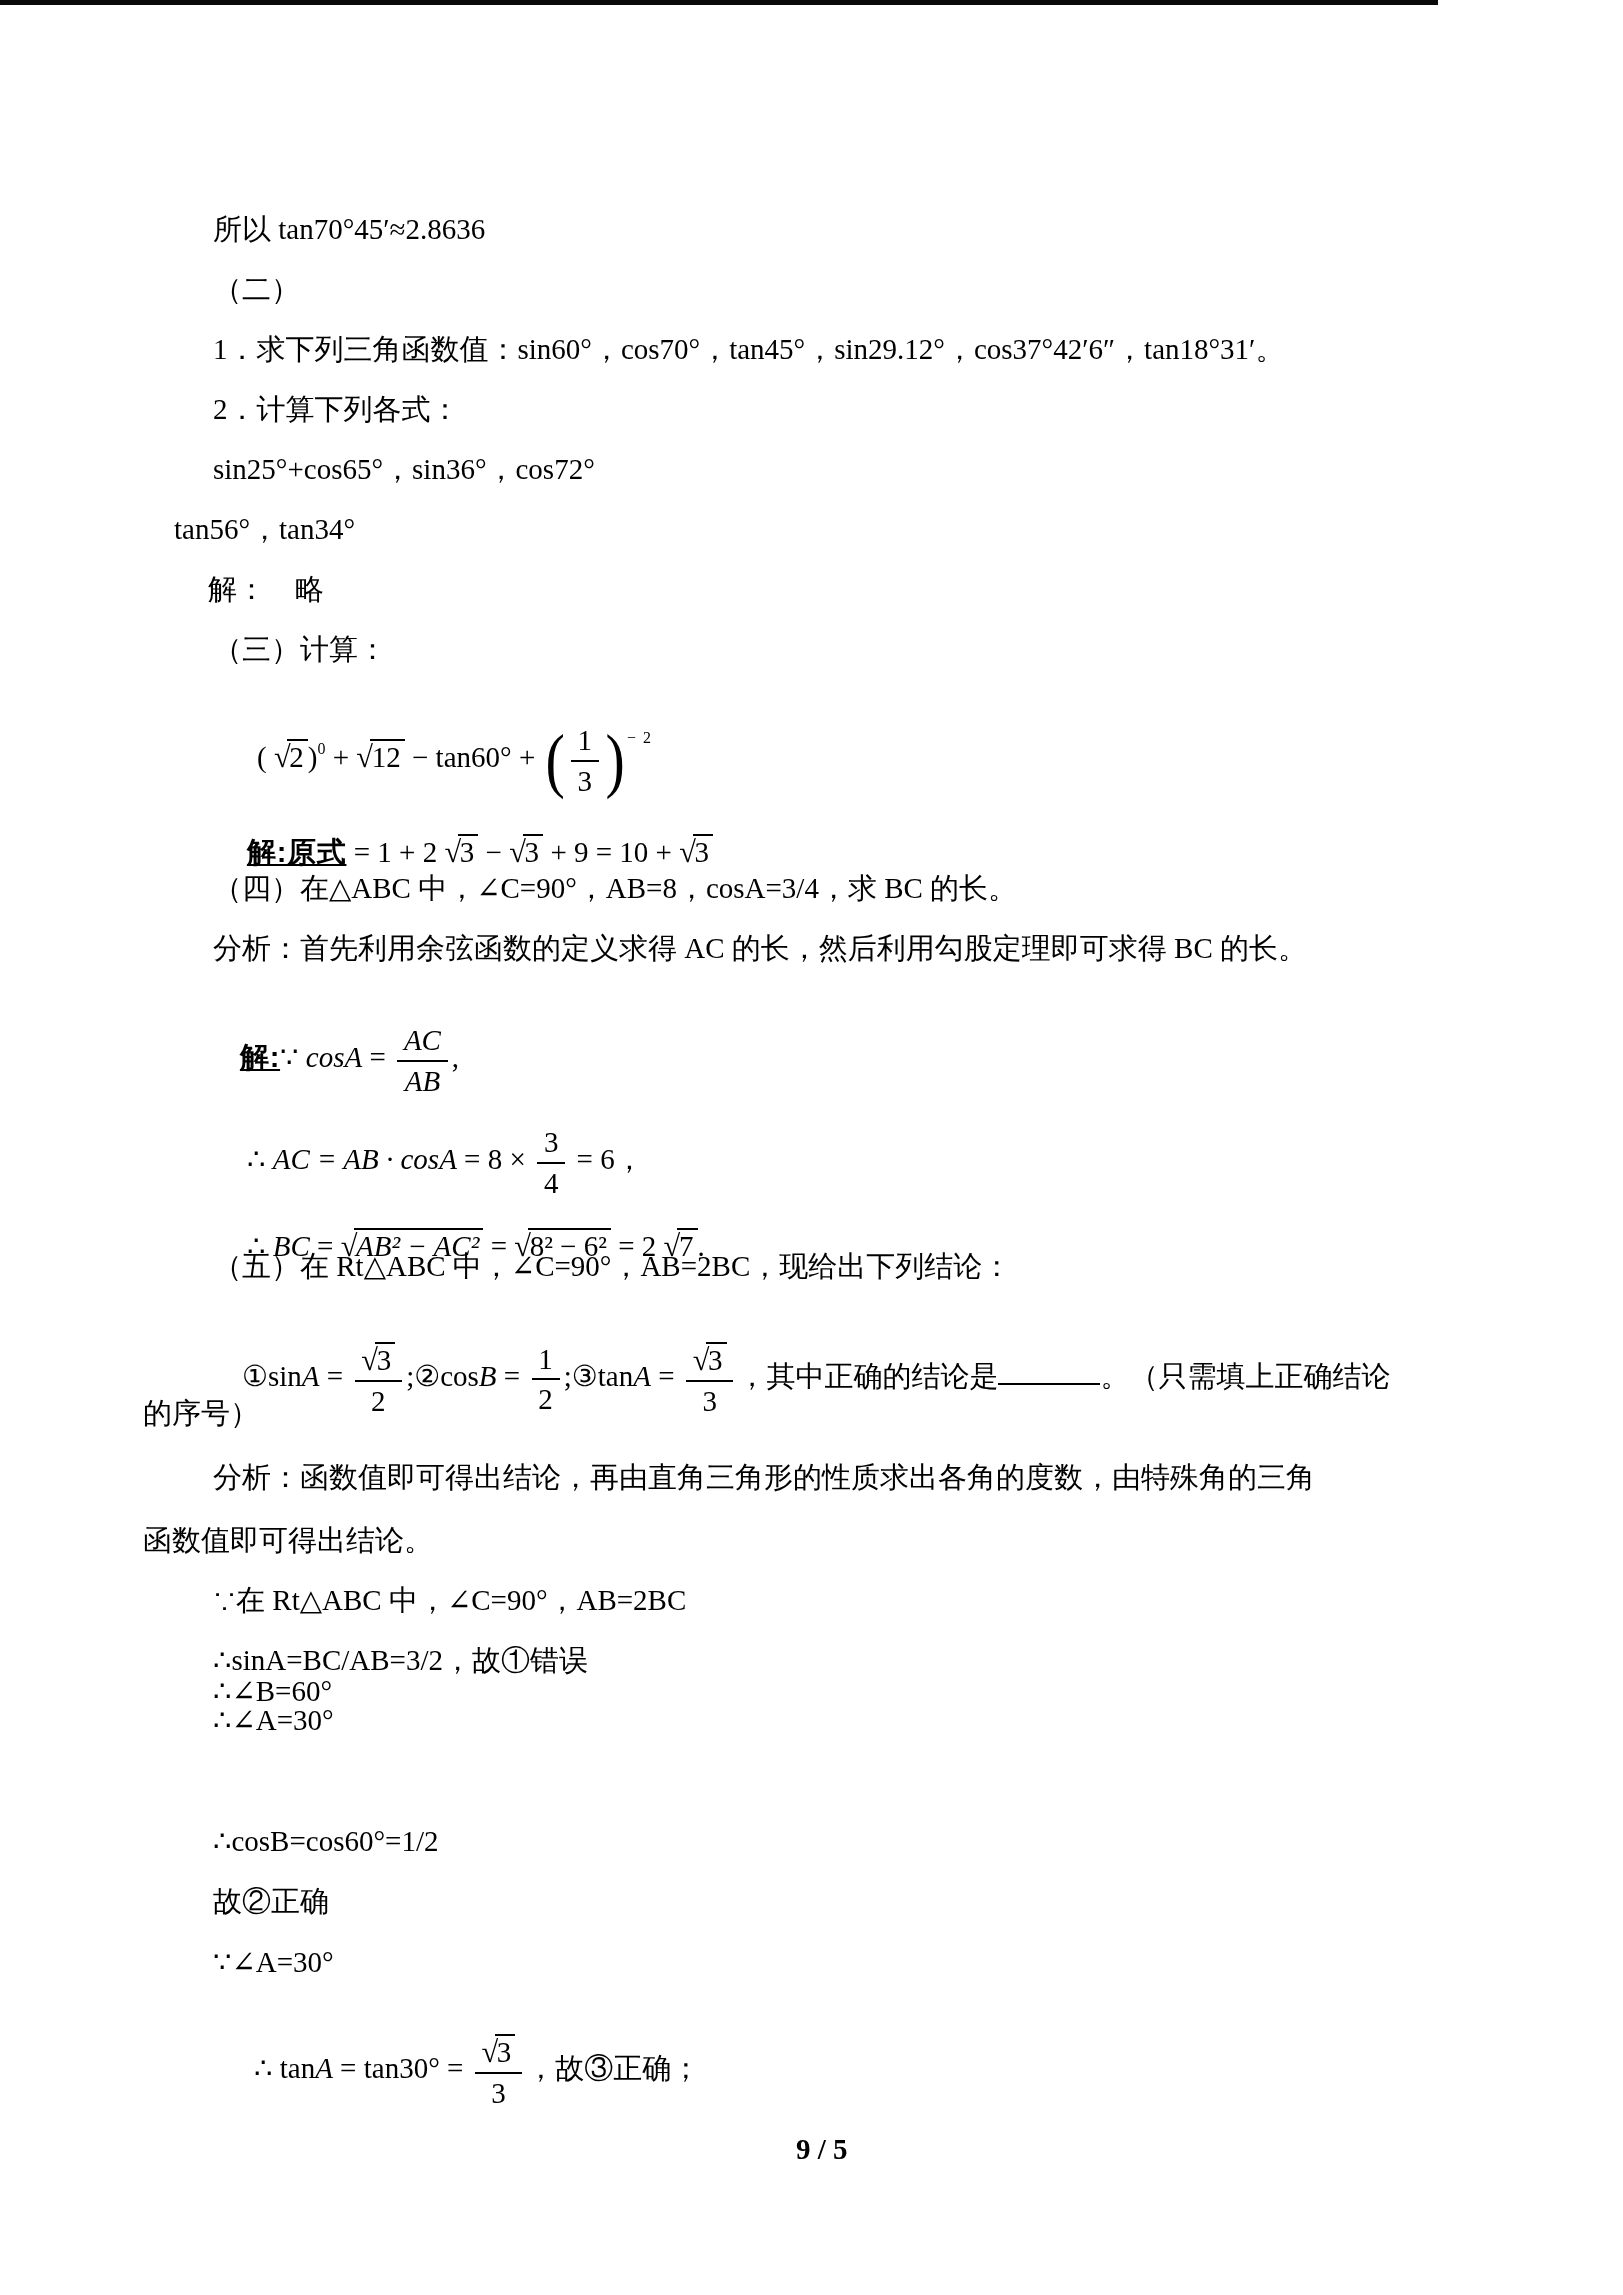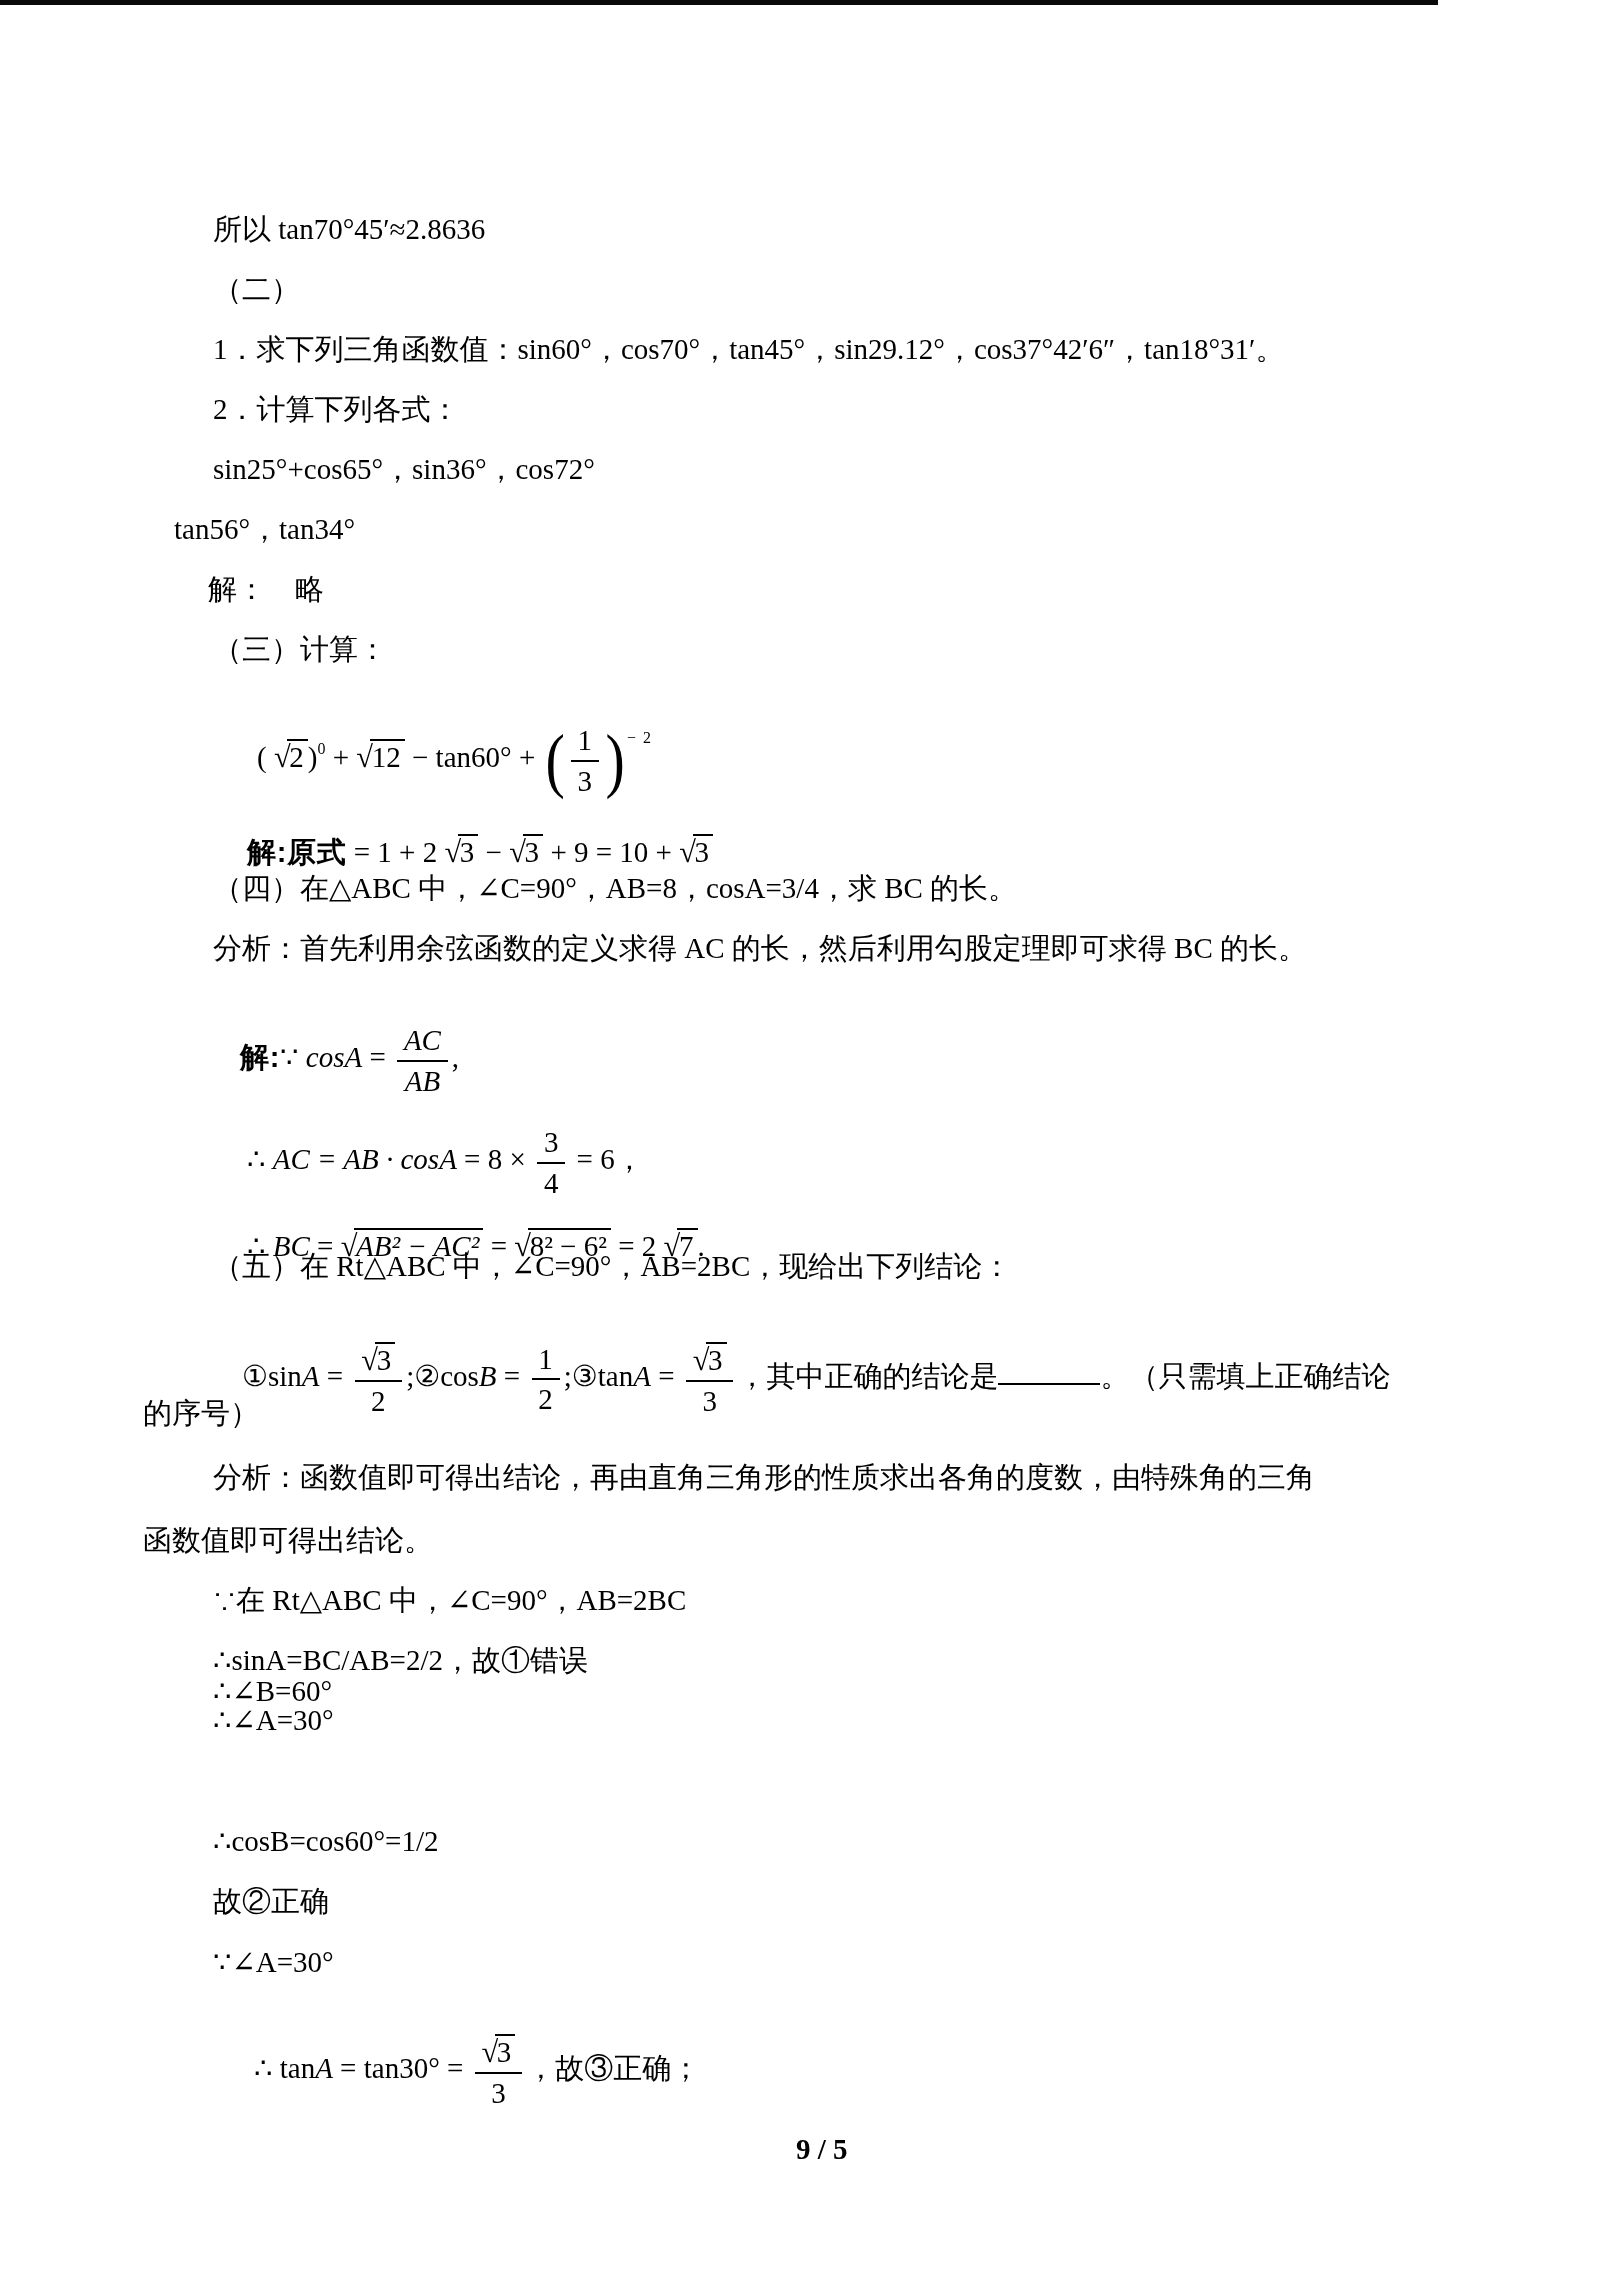--- a/index.html
+++ b/index.html
@@ -19,21 +19,21 @@
     position:absolute;
     white-space:pre;
     line-height:1.3;
     margin:0;
   }
   .math{
     position:absolute;
     white-space:pre;
     line-height:1.3;
   }
-  .bold{font-family:"Liberation Sans","DejaVu Sans",sans-serif;font-weight:bold;letter-spacing:0.7px;}
+  .bold{font-family:"Liberation Sans","DejaVu Sans",sans-serif;font-weight:bold;letter-spacing:0.7px;text-decoration:underline;}
   .it{font-style:italic;}
   
   .frac{
     display:inline-block;
     vertical-align:middle;
     text-align:center;
     margin:0 4.1px;
   }
   .frac .num{display:block;border-bottom:2px solid #000;padding:2.7px 6.8px 4.1px;line-height:1.05;}
   .frac .den{display:block;padding:4.1px 6.8px 1.4px;line-height:1.05;}
@@ -100,21 +100,21 @@
   <p class="ln" style="top:1248px;left:213px">（五）在 Rt△ABC 中，∠C=90°，AB=2BC，现给出下列结论：</p>
 
   <div class="math" style="top:1302px;left:213px">
     <span>①sin</span><span class="it">A</span><span> = </span><span class="frac"><span class="num"><span class="sqrt"><span class="sign">√</span><span class="body">3</span></span></span><span class="den">2</span></span><span>;</span><span>②cos</span><span class="it">B</span><span> = </span><span class="frac"><span class="num">1</span><span class="den">2</span></span><span>;</span><span>③tan</span><span class="it">A</span><span> = </span><span class="frac"><span class="num"><span class="sqrt"><span class="sign">√</span><span class="body">3</span></span></span><span class="den">3</span></span><span>，其中正确的结论是</span><span class="blank"></span><span>。（只需填上正确结论</span>
   </div>
 
   <p class="ln" style="top:1395px;left:143px">的序号）</p>
   <p class="ln" style="top:1459px;left:213px">分析：函数值即可得出结论，再由直角三角形的性质求出各角的度数，由特殊角的三角</p>
   <p class="ln" style="top:1522px;left:143px">函数值即可得出结论。</p>
   <p class="ln" style="top:1582px;left:213px">∵在 Rt△ABC 中，∠C=90°，AB=2BC</p>
-  <p class="ln" style="top:1642px;left:213px">∴sinA=BC/AB=2/2，故①错误</p>
+  <p class="ln" style="top:1642px;left:213px">∴sinA=BC/AB=3/2，故①错误</p>
   <p class="ln" style="top:1702px;left:213px">∴∠A=30°</p>
   <p class="ln" style="top:1673px;left:213px">∴∠B=60°</p>
   <p class="ln" style="top:1823px;left:213px">∴cosB=cos60°=1/2</p>
   <p class="ln" style="top:1883px;left:213px">故②正确</p>
   <p class="ln" style="top:1944px;left:213px">∵∠A=30°</p>
 
   <div class="math" style="top:1994px;left:225px">
     <span>∴ tan</span><span class="it">A</span><span> = tan30° = </span><span class="frac"><span class="num"><span class="sqrt"><span class="sign">√</span><span class="body">3</span></span></span><span class="den">3</span></span><span>，故③正确；</span>
   </div>
 

